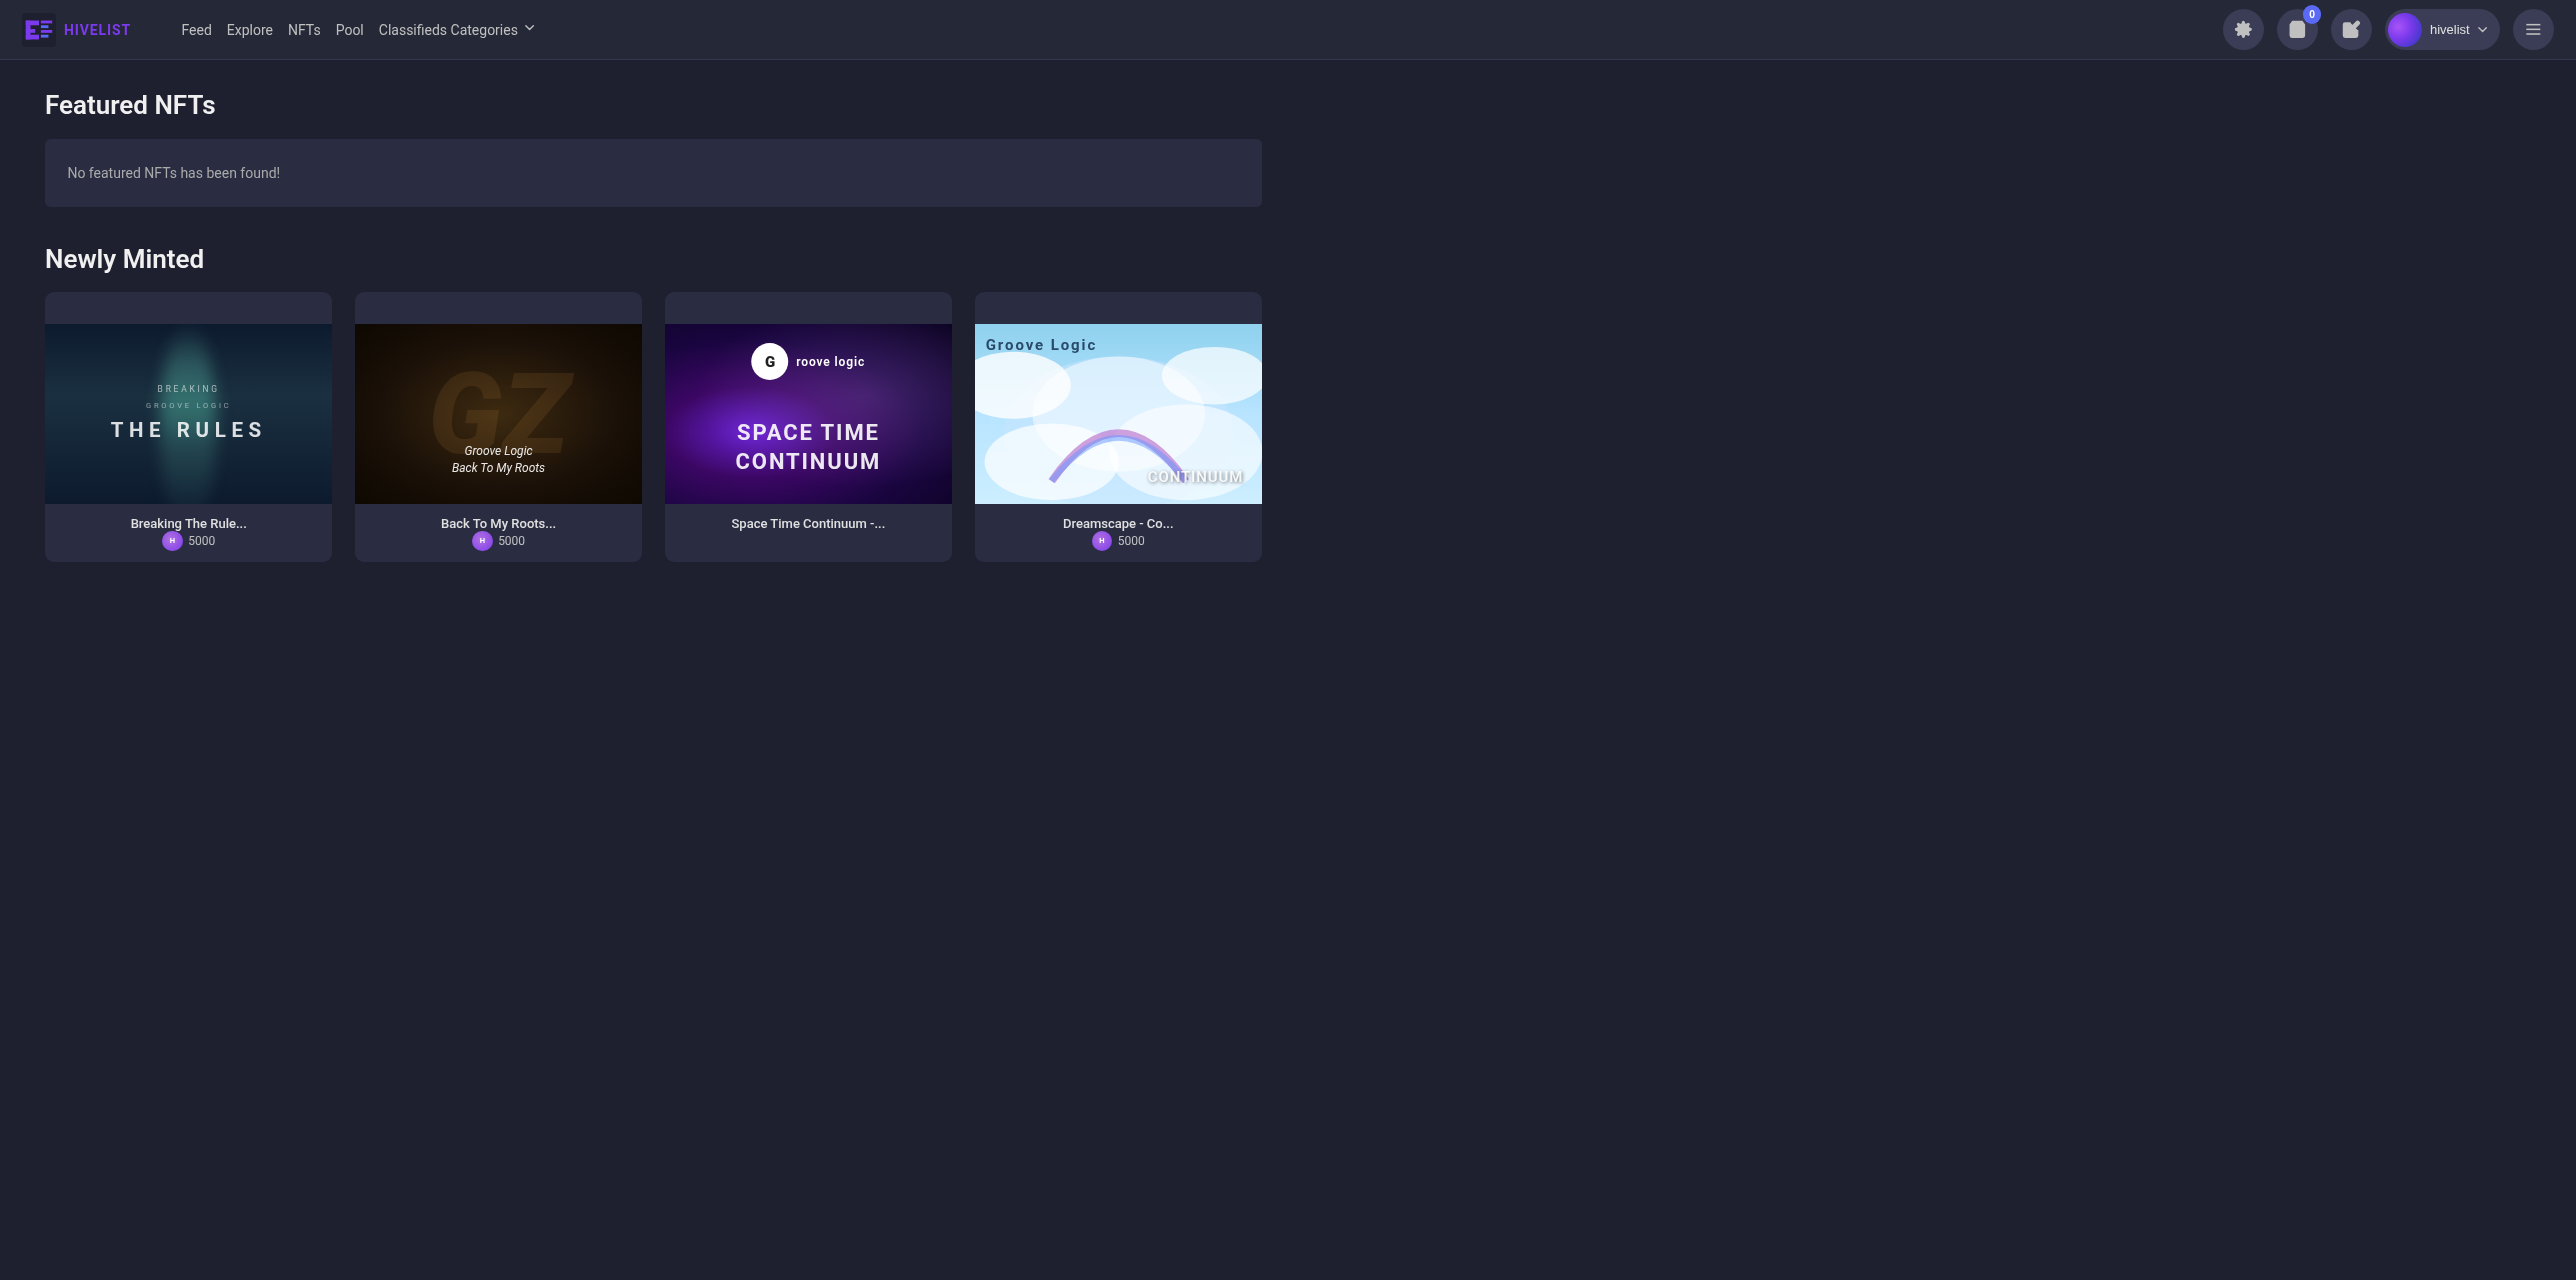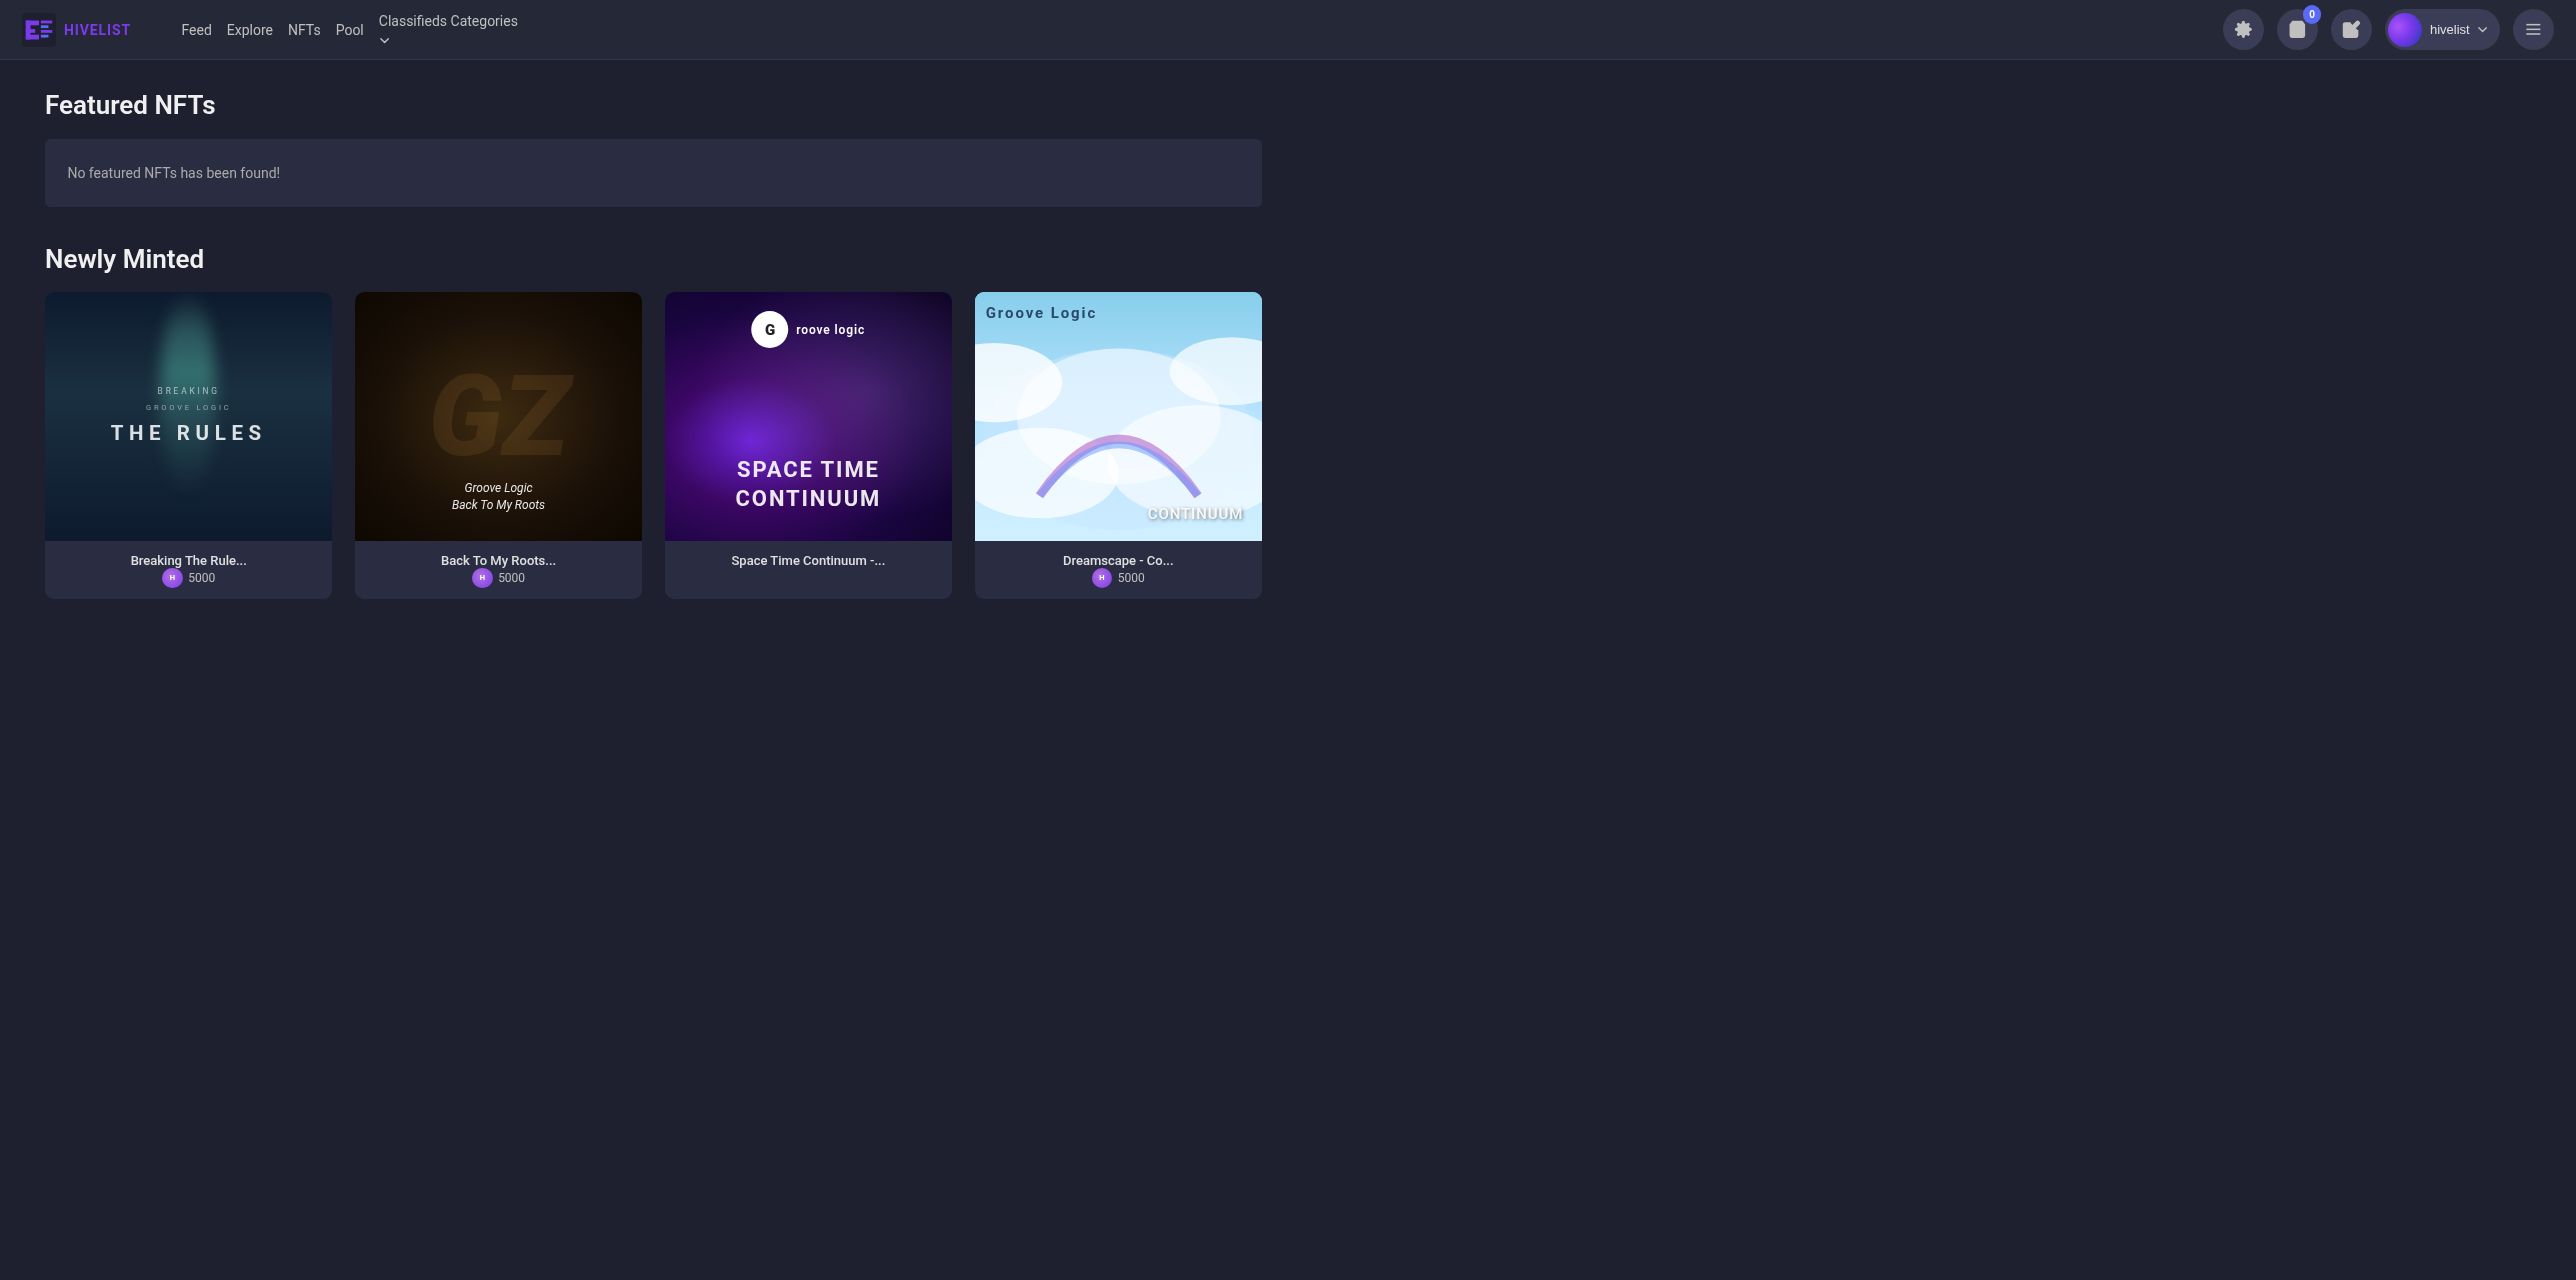--- a/index.html
+++ b/index.html
@@ -46,21 +46,20 @@
       color: #c0c0c0;
       text-decoration: none;
       font-size: 14px;
       cursor: pointer;
     }
 
     .nav-link-classifieds {
       display: flex;
       align-items: flex-start;
       gap: 5.6px;
-      flex-direction: column;
     }
 
     .nav-right {
       display: flex;
       align-items: center;
       gap: 13px;
     }
 
     .nav-icon-btn {
       background: #3a3d55;
@@ -159,24 +158,25 @@
     .nft-card {
       background: #2a2d42;
       border-radius: 9.3px;
       overflow: hidden;
       cursor: pointer;
       transition: transform 0.15s;
     }
 
     .nft-image {
       width: 100%;
-      height: 249px;
+      height: 180px;
       object-fit: cover;
       display: block;
       position: relative;
+      margin-top: 32px;
     }
 
     
     .nft-img-1 {
       background: linear-gradient(180deg, #0d1a2e 0%, #1a3040 40%, #0d1a2e 100%);
       display: flex;
       align-items: center;
       justify-content: center;
       position: relative;
       overflow: hidden;

